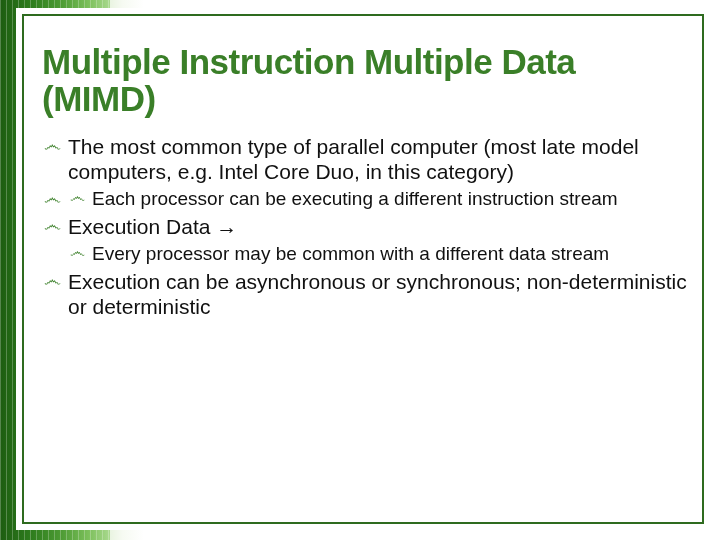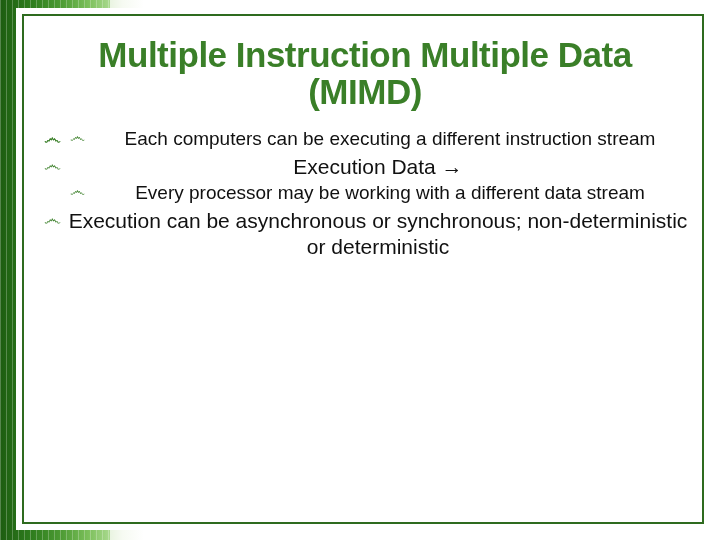--- a/index.html
+++ b/index.html
@@ -23,22 +23,21 @@
       linear-gradient(to right,
         #1d5d10 0%, #2f7e1e 30%, #4c9a33 55%, #7bbf5a 80%, #a9d98e 100%);
     pointer-events: none;
   }
   .frame {
     position: absolute;
     left: 22px; right: 16px; top: 14px; bottom: 16px;
     background: #fff;
     border: 2px solid #2e6b1f;
     box-shadow: 0 0 0 6px #fff;
-    padding: 21px 14px 12px 18px;
-    text-align: center;
+    padding: 28px 14px 12px 18px;
   }
   h1.title {
     color: #3a7f28;
     font-size: 35px;
     font-weight: 700;
     letter-spacing: -0.5px;
     line-height: 1.05;
     font-family: Arial, Helvetica, sans-serif;
     margin-bottom: 16px;
   }
@@ -59,42 +58,43 @@
 
 <div class="left-band"></div>
 
 <div class="frame">
   <h1 class="title">Multiple Instruction Multiple Data (MIMD)</h1>
 
   <div class="bullets">
 
     <div class="item">
       <span class="glyph">෴</span>
+      <span>The most common type of parallel computer (most late model computers, e.g. Intel Core Duo, in this category)</span>
     </div>
 
     <div class="item">
       <span class="glyph">෴</span>
     </div>
     <div class="sub">
       <div class="item">
         <span class="glyph">෴</span>
-        <span>Each computers can be executing a different instruction stream</span>
+        <span>Each processor can be executing a different instruction stream</span>
       </div>
     </div>
 
     <div class="gap-sm"></div>
 
     <div class="item">
       <span class="glyph">෴</span>
       <span>Execution Data →</span>
     </div>
     <div class="sub">
       <div class="item">
         <span class="glyph">෴</span>
-        <span>Every processor may be working with a different data stream</span>
+        <span>Every processor may be common with a different data stream</span>
       </div>
     </div>
 
     <div class="gap-sm"></div>
 
     <div class="item">
       <span class="glyph">෴</span>
       <span>Execution can be asynchronous or synchronous; non-deterministic or deterministic</span>
     </div>
 

